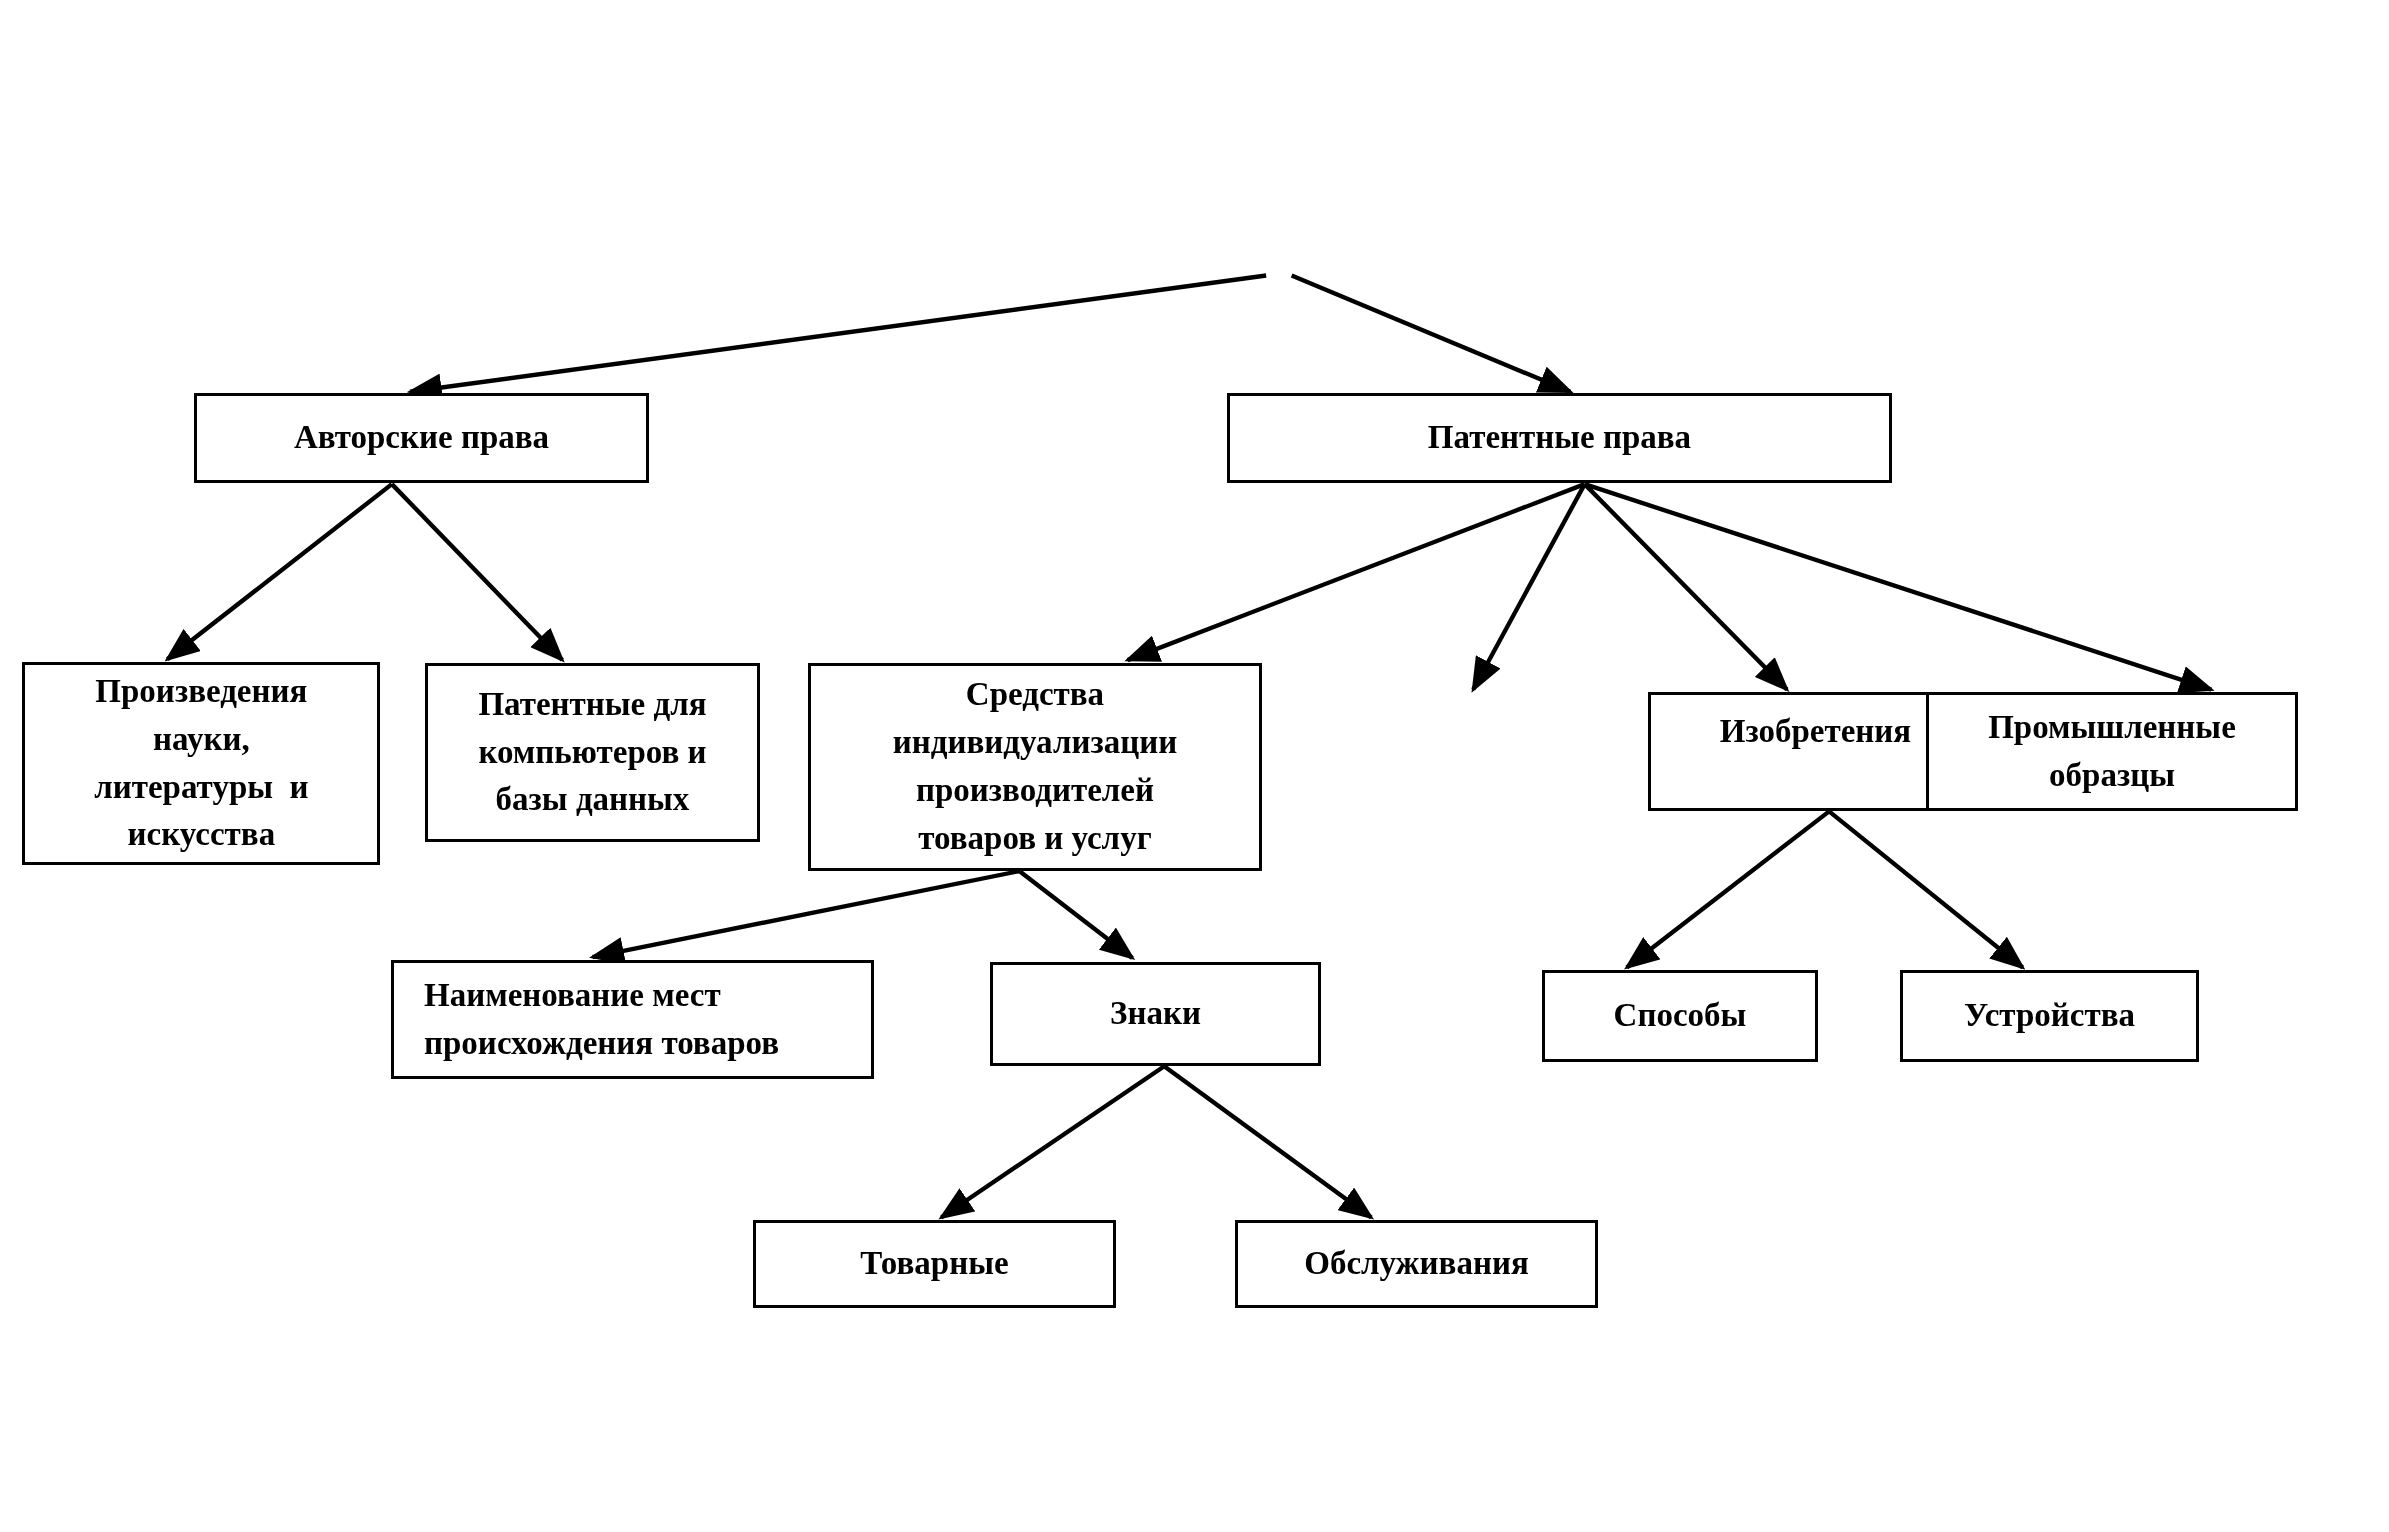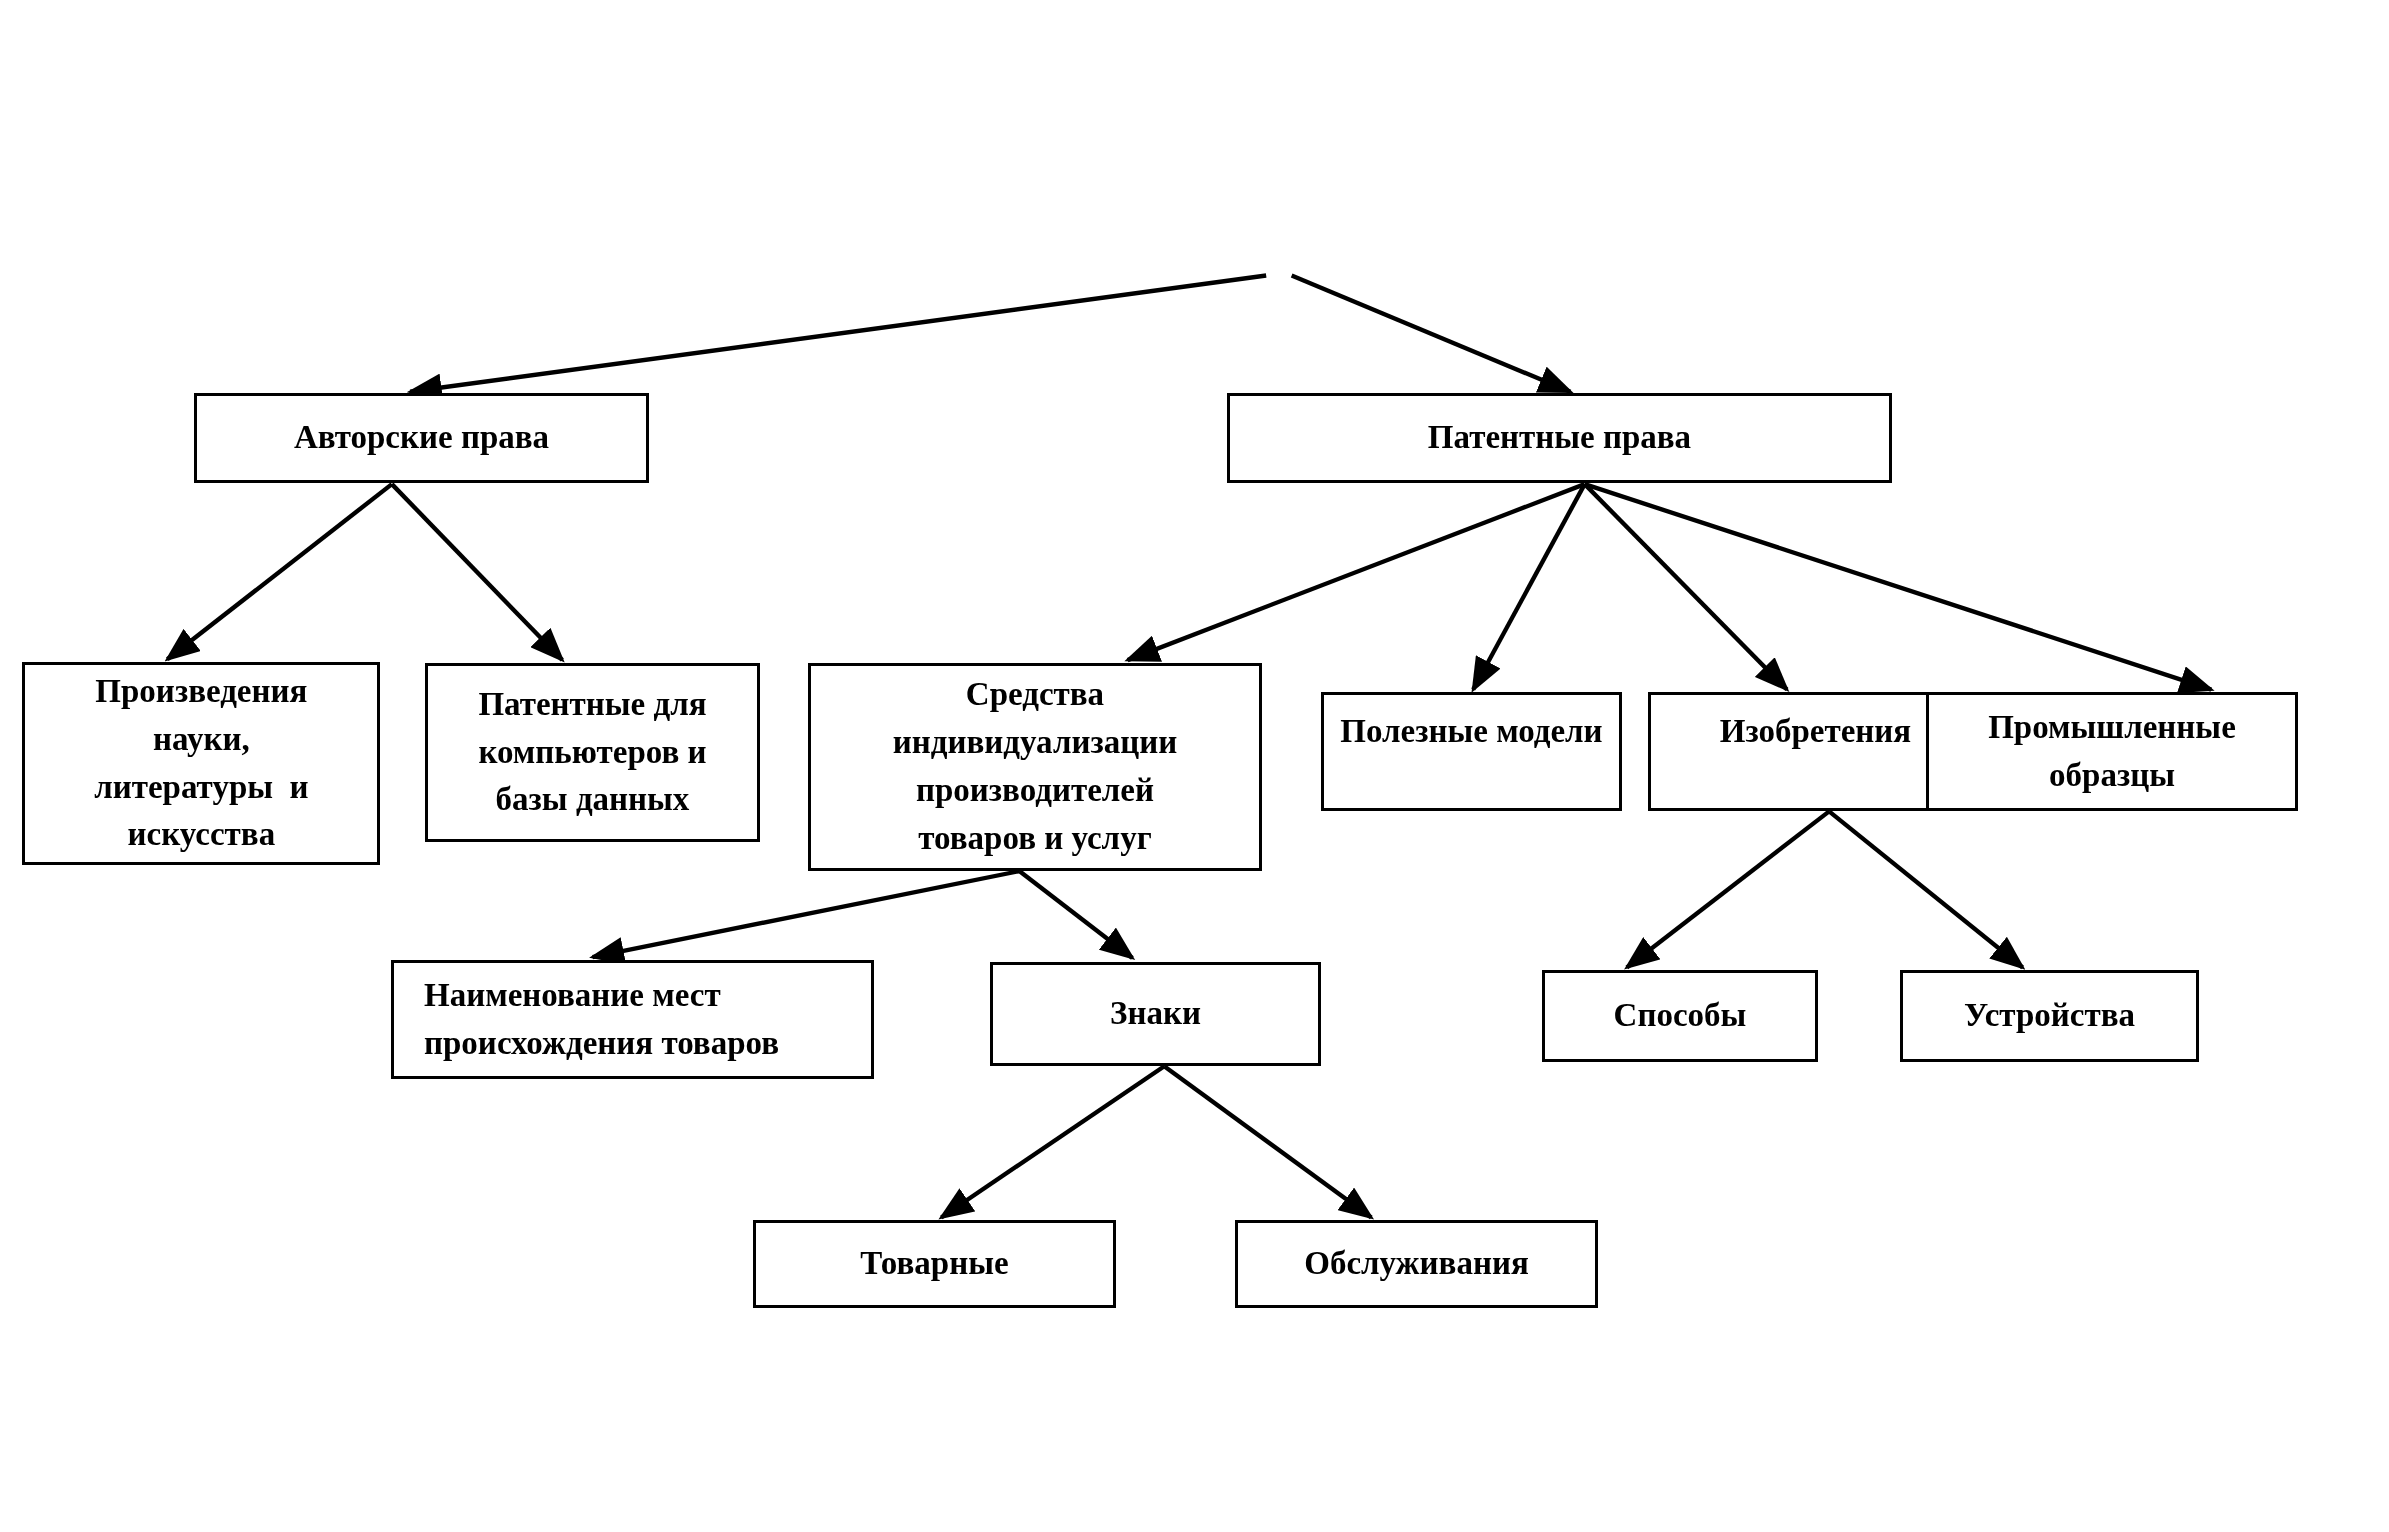--- a/index.html
+++ b/index.html
@@ -105,23 +105,20 @@
 базы данных</span>
   </div>
 
   <div class="node" style="left:808px; top:663px; width:454px; height:208px;">
     <span class="lbl">Средства
 индивидуализации
 производителей
 товаров и услуг</span>
   </div>
 
-  <div class="node top-align" style="left:1321px; top:692px; width:301px; height:119px;">
-    <span class="lbl">Полезные модели</span>
-  </div>
 
   <div class="node top-align" style="left:1648px; top:692px; width:335px; height:119px;">
     <span class="lbl">Изобретения</span>
   </div>
 
   <div class="node" style="left:1926px; top:692px; width:372px; height:119px;">
     <span class="lbl">Промышленные
 образцы</span>
   </div>
 

